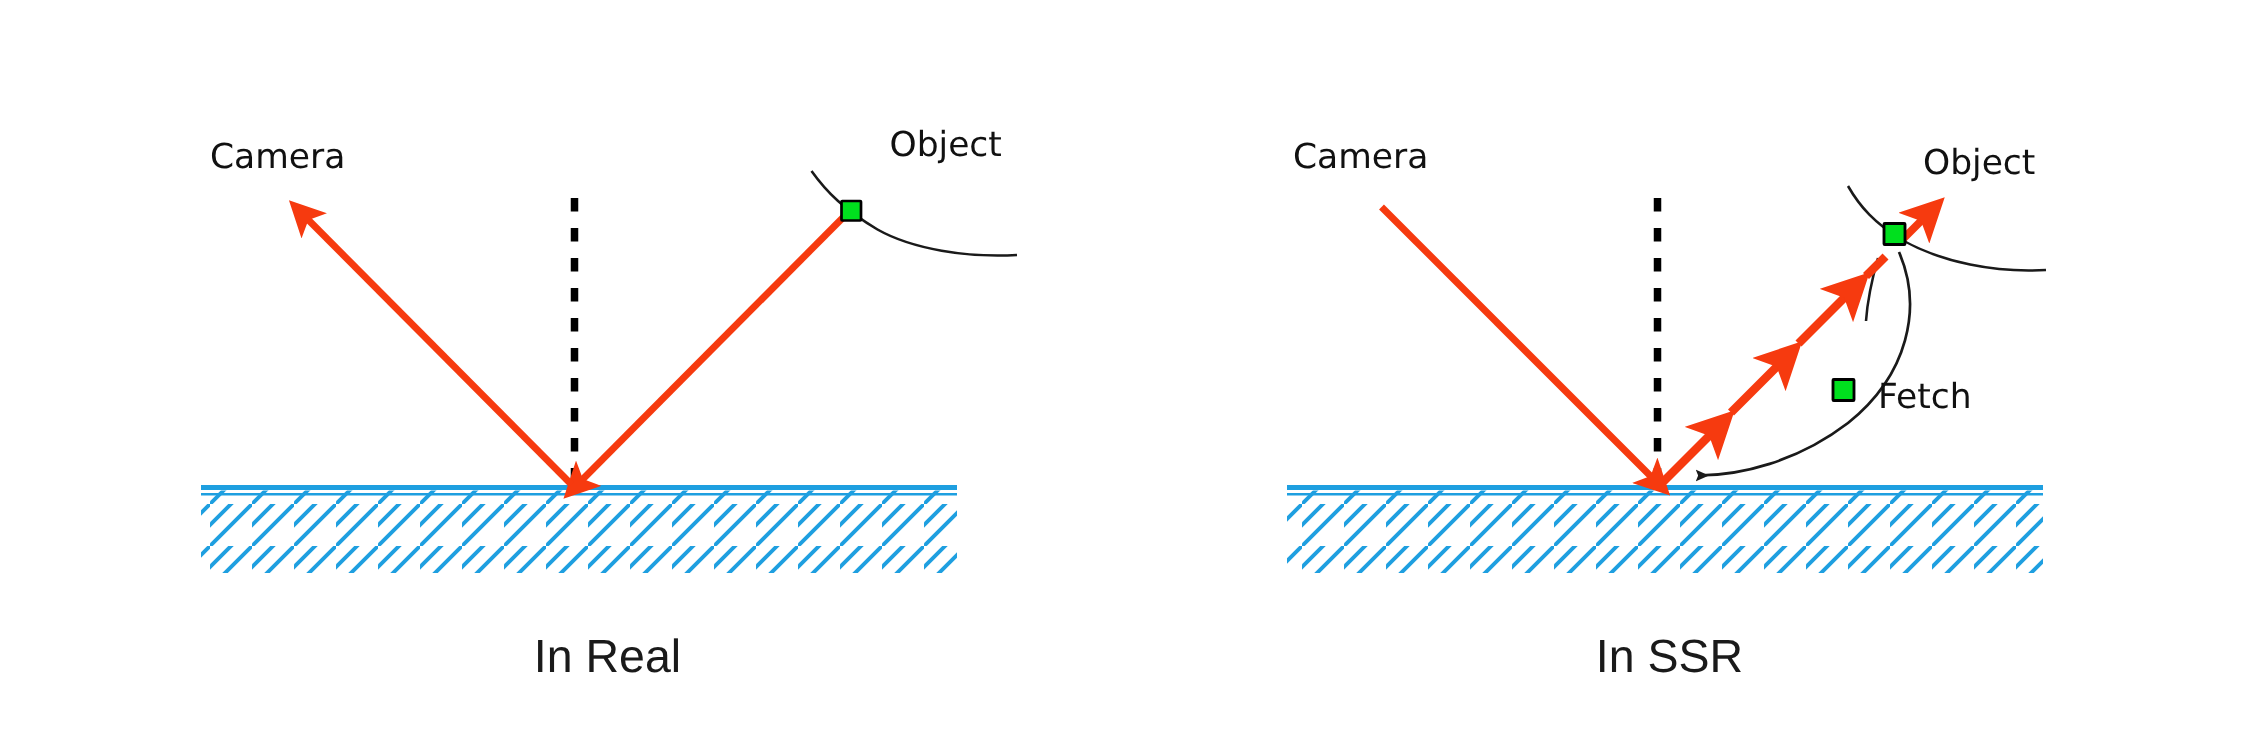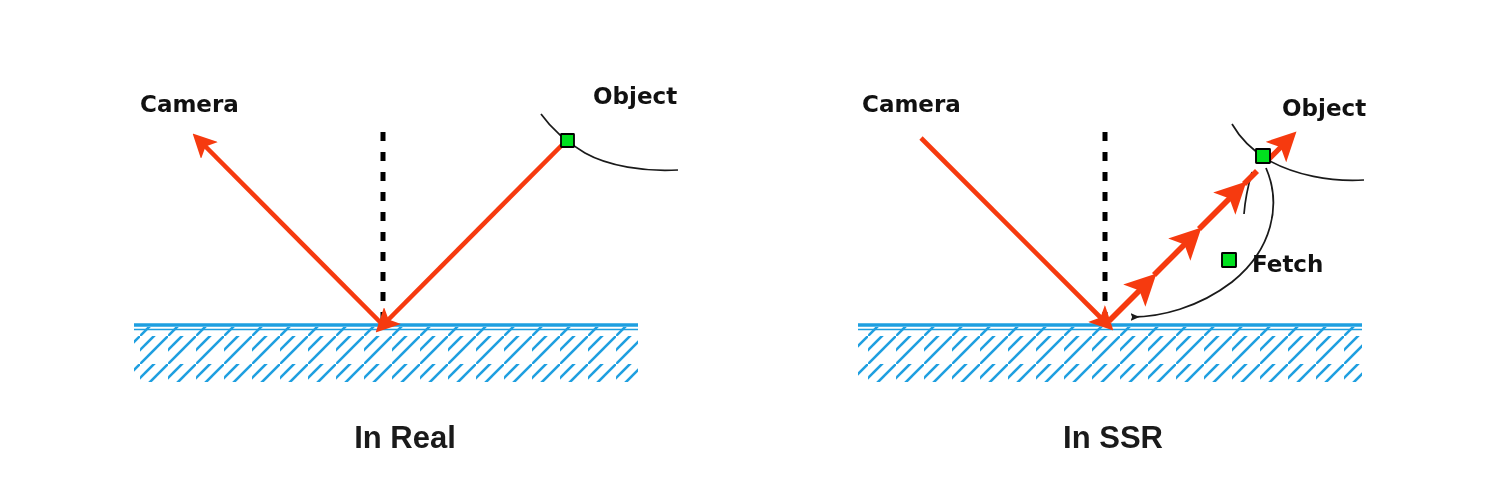--- a/index.html
+++ b/index.html
@@ -11,21 +11,20 @@
     width: 1500px;
     height: 500px;
     font-family: "DejaVu Sans", "Liberation Sans", sans-serif;
     overflow: hidden;
   }
   #stage {
     position: relative;
     width: 1500px;
     height: 500px;
     background: #ffffff;
-    font-weight: bold;
   }
   svg.diagram {
     position: absolute;
     top: 0;
     left: 0;
     width: 1500px;
     height: 500px;
     display: block;
   }
   .lbl {

